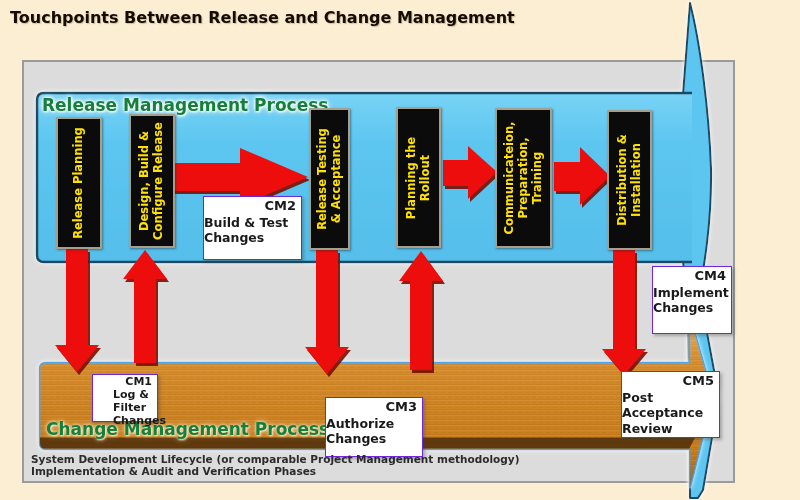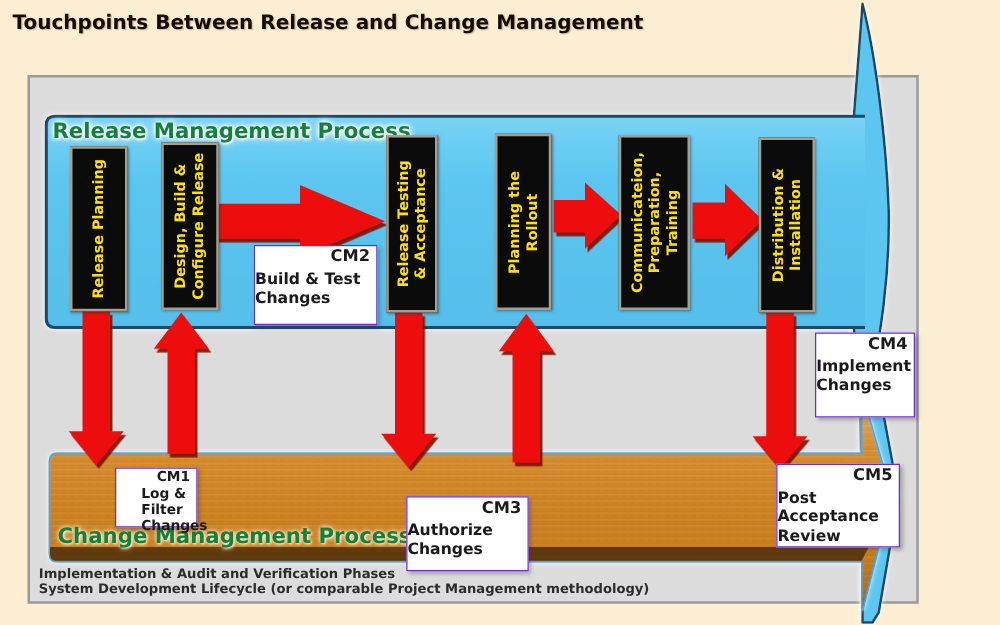--- a/index.html
+++ b/index.html
@@ -142,17 +142,17 @@
 Changes</div>
   </div>
   <div class="cm" style="left:573px;top:371px;width:99px;height:67px;margin-left:48px;">
     <div class="cmid">CM5</div>
     <div class="cmlabel">Post
 Acceptance
 Review</div>
   </div>
 
   <div class="footer">
+    <div>System Development Lifecycle (or comparable Project Management methodology)</div>
     <div>Implementation &amp; Audit and Verification Phases</div>
-    <div>System Development Lifecycle (or comparable Project Management methodology)</div>
   </div>
 
 </div>
 
 </body></html>

